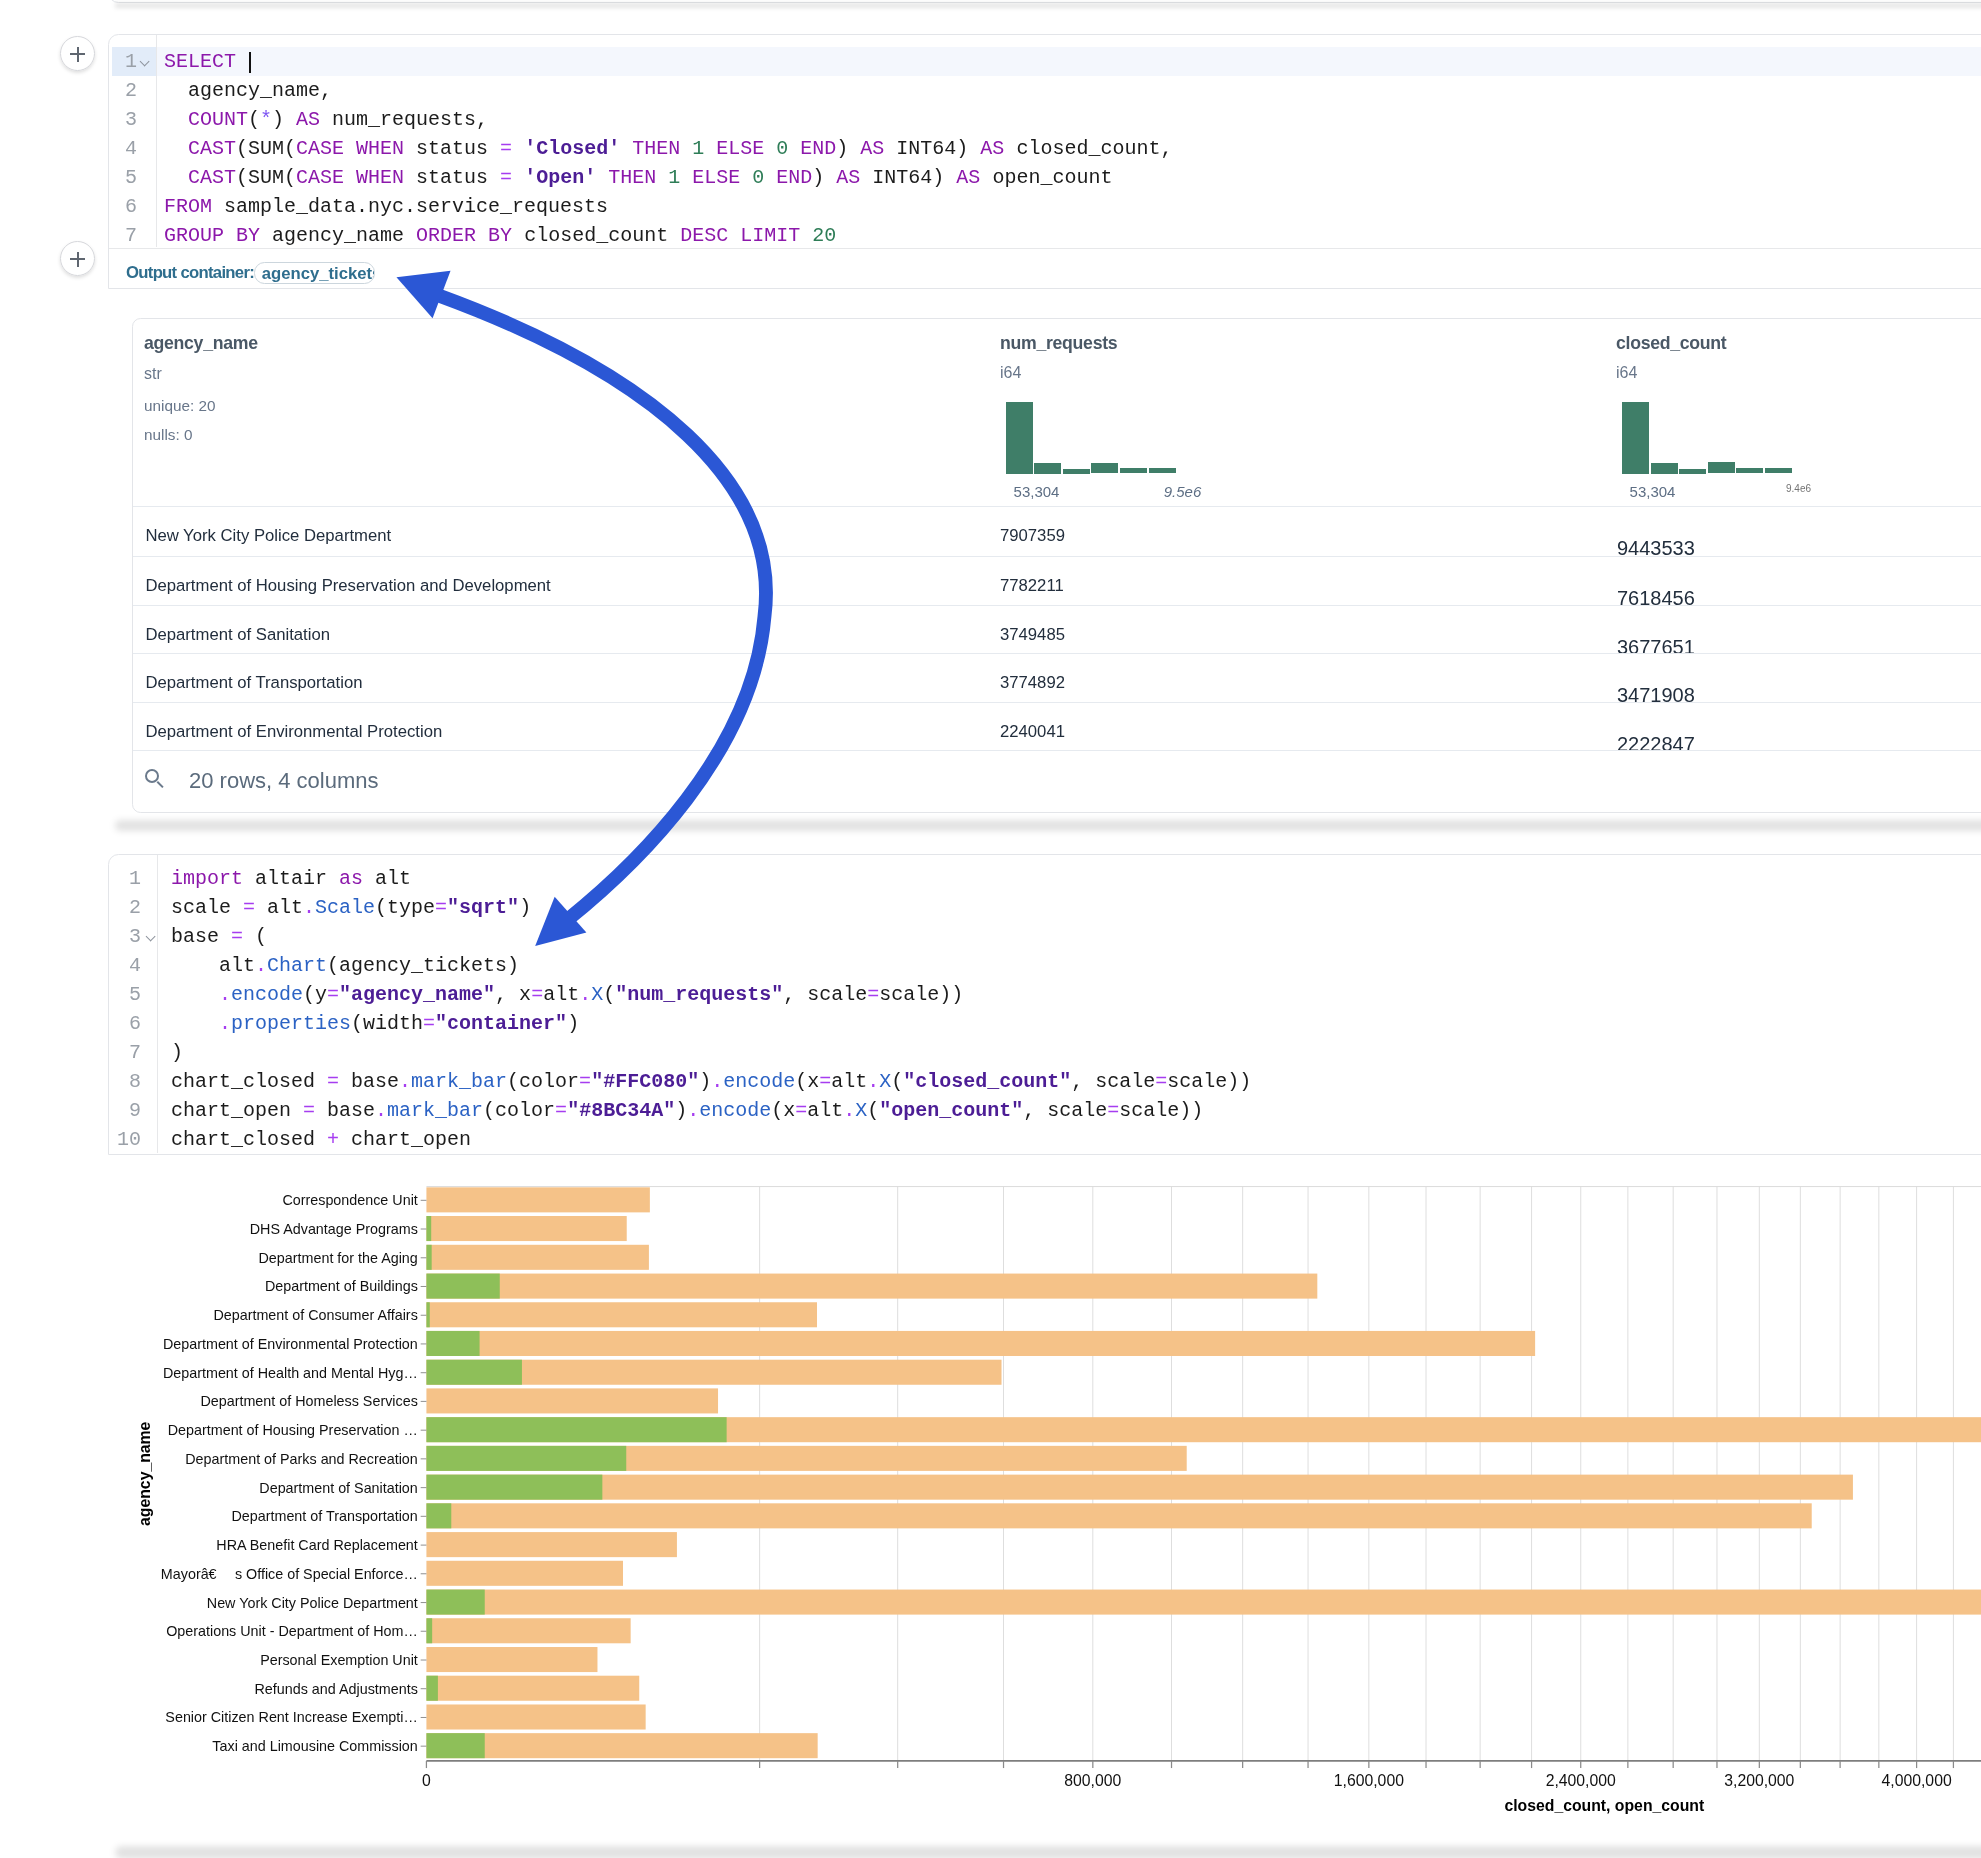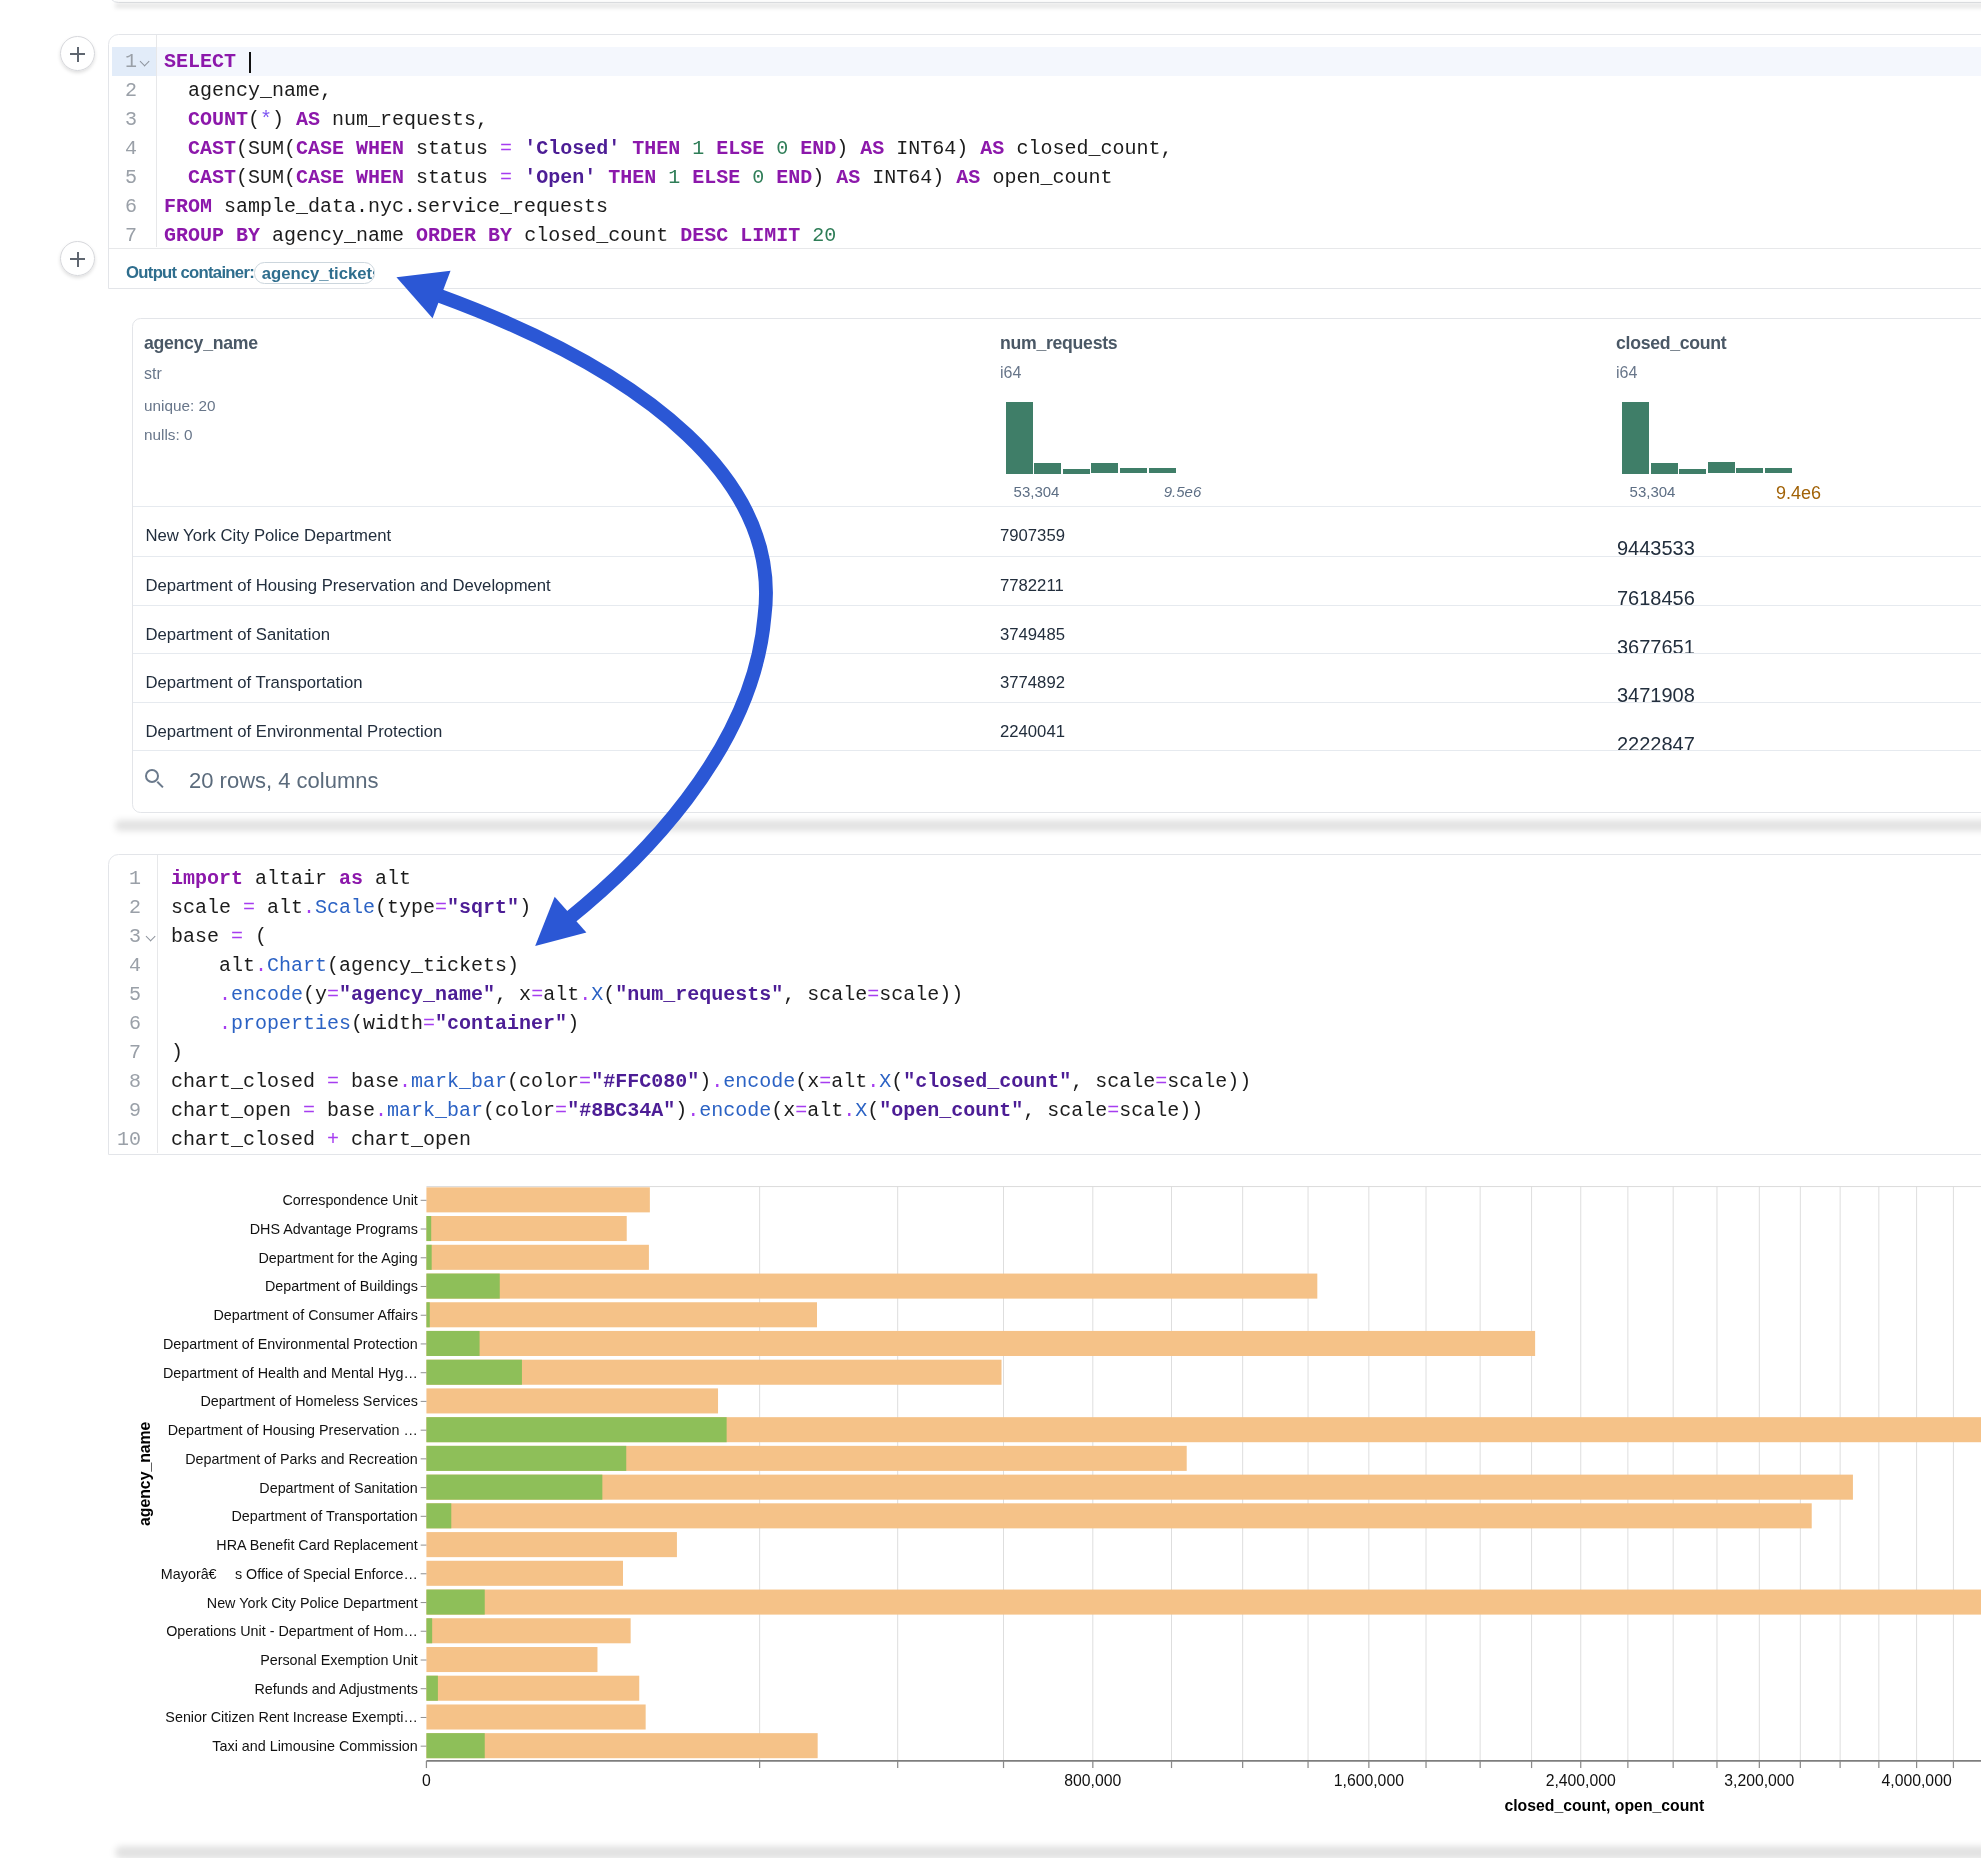--- a/index.html
+++ b/index.html
@@ -1,19 +1,19 @@
 <!DOCTYPE html>
 <html><head><meta charset="utf-8"><style>
 * { margin:0; padding:0; box-sizing:border-box; }
 html,body { width:1982px; height:1858px; background:#fff; font-family:"Liberation Sans",sans-serif; overflow:hidden; position:relative; }
 .abs { position:absolute; }
 .code { position:absolute; font-family:"Liberation Mono",monospace; font-size:20px; line-height:29px; color:#1c1c1c; white-space:pre; z-index:5; }
 .gut { position:absolute; left:0; text-align:right; font-family:"Liberation Mono",monospace; font-size:20px; line-height:29px; color:#9aa0a8; z-index:5; }
 .cl { height:29px; }
-.k { color:#8c18ab; font-weight:bold; }
+.k { color:#8c18ab; font-weight:normal; }
 .o { color:#a63df0; }
 .t2 { color:#7d55f2; }
 .s { color:#4c1d95;font-weight:bold; }
 .n { color:#2e7d57; }
 .f { color:#2b62c4; }
 .card { position:absolute; background:#fff; }
 .chev { position:absolute; width:7.2px; height:7.2px; border-right:1.6px solid #8f959e; border-bottom:1.6px solid #8f959e; transform:rotate(45deg); z-index:6; }
 </style></head>
 <body>
 
@@ -71,21 +71,21 @@
 <div style="position:absolute;left:1149px;top:468px;width:27px;height:5.3px;background:#3f7e68;"></div>
 <div style="position:absolute;left:1622px;top:402px;width:27px;height:72px;background:#3f7e68;"></div>
 <div style="position:absolute;left:1651px;top:463px;width:27px;height:10.7px;background:#3f7e68;"></div>
 <div style="position:absolute;left:1679px;top:469px;width:27px;height:5px;background:#3f7e68;"></div>
 <div style="position:absolute;left:1708px;top:462px;width:27px;height:11.2px;background:#3f7e68;"></div>
 <div style="position:absolute;left:1736px;top:468px;width:27px;height:5.3px;background:#3f7e68;"></div>
 <div style="position:absolute;left:1765px;top:468px;width:27px;height:5.3px;background:#3f7e68;"></div>
 <div class="abs" style="left:1008px;top:483px;width:57px;text-align:center;font-size:15px;color:#5d6e84;">53,304</div>
 <div class="abs" style="left:1154px;top:483px;width:57px;text-align:center;font-size:15px;color:#5d6e84;font-style:italic;">9.5e6</div>
 <div class="abs" style="left:1624px;top:483px;width:57px;text-align:center;font-size:15px;color:#5d6e84;">53,304</div>
-<div class="abs" style="left:1770px;top:483px;width:57px;text-align:center;font-size:18px;color:#a16207;">9.4e6</div>
+<div class="abs" style="left:1770px;top:483px;width:57px;text-align:center;font-size:10px;color:#737373;">9.4e6</div>
 <style>
 .trow { position:absolute; left:133px; width:1849px; height:48px; border-top:1px solid #e6eaef; }
 .trow .c1 { position:absolute; left:12.4px; top:18.6px; font-size:16.7px; color:#222e3d; }
 .trow .c2 { position:absolute; left:867px; top:18.6px; font-size:16.7px; color:#222e3d; }
 .trow .c3 { position:absolute; left:1484px; top:30px; font-size:20px; color:#222e3d; }
 </style>
 <div class="trow" style="top:506px;">
   <span class="c1">New York City Police Department</span>
     <span class="c2">7907359</span>
     <span class="c3">9443533</span>

